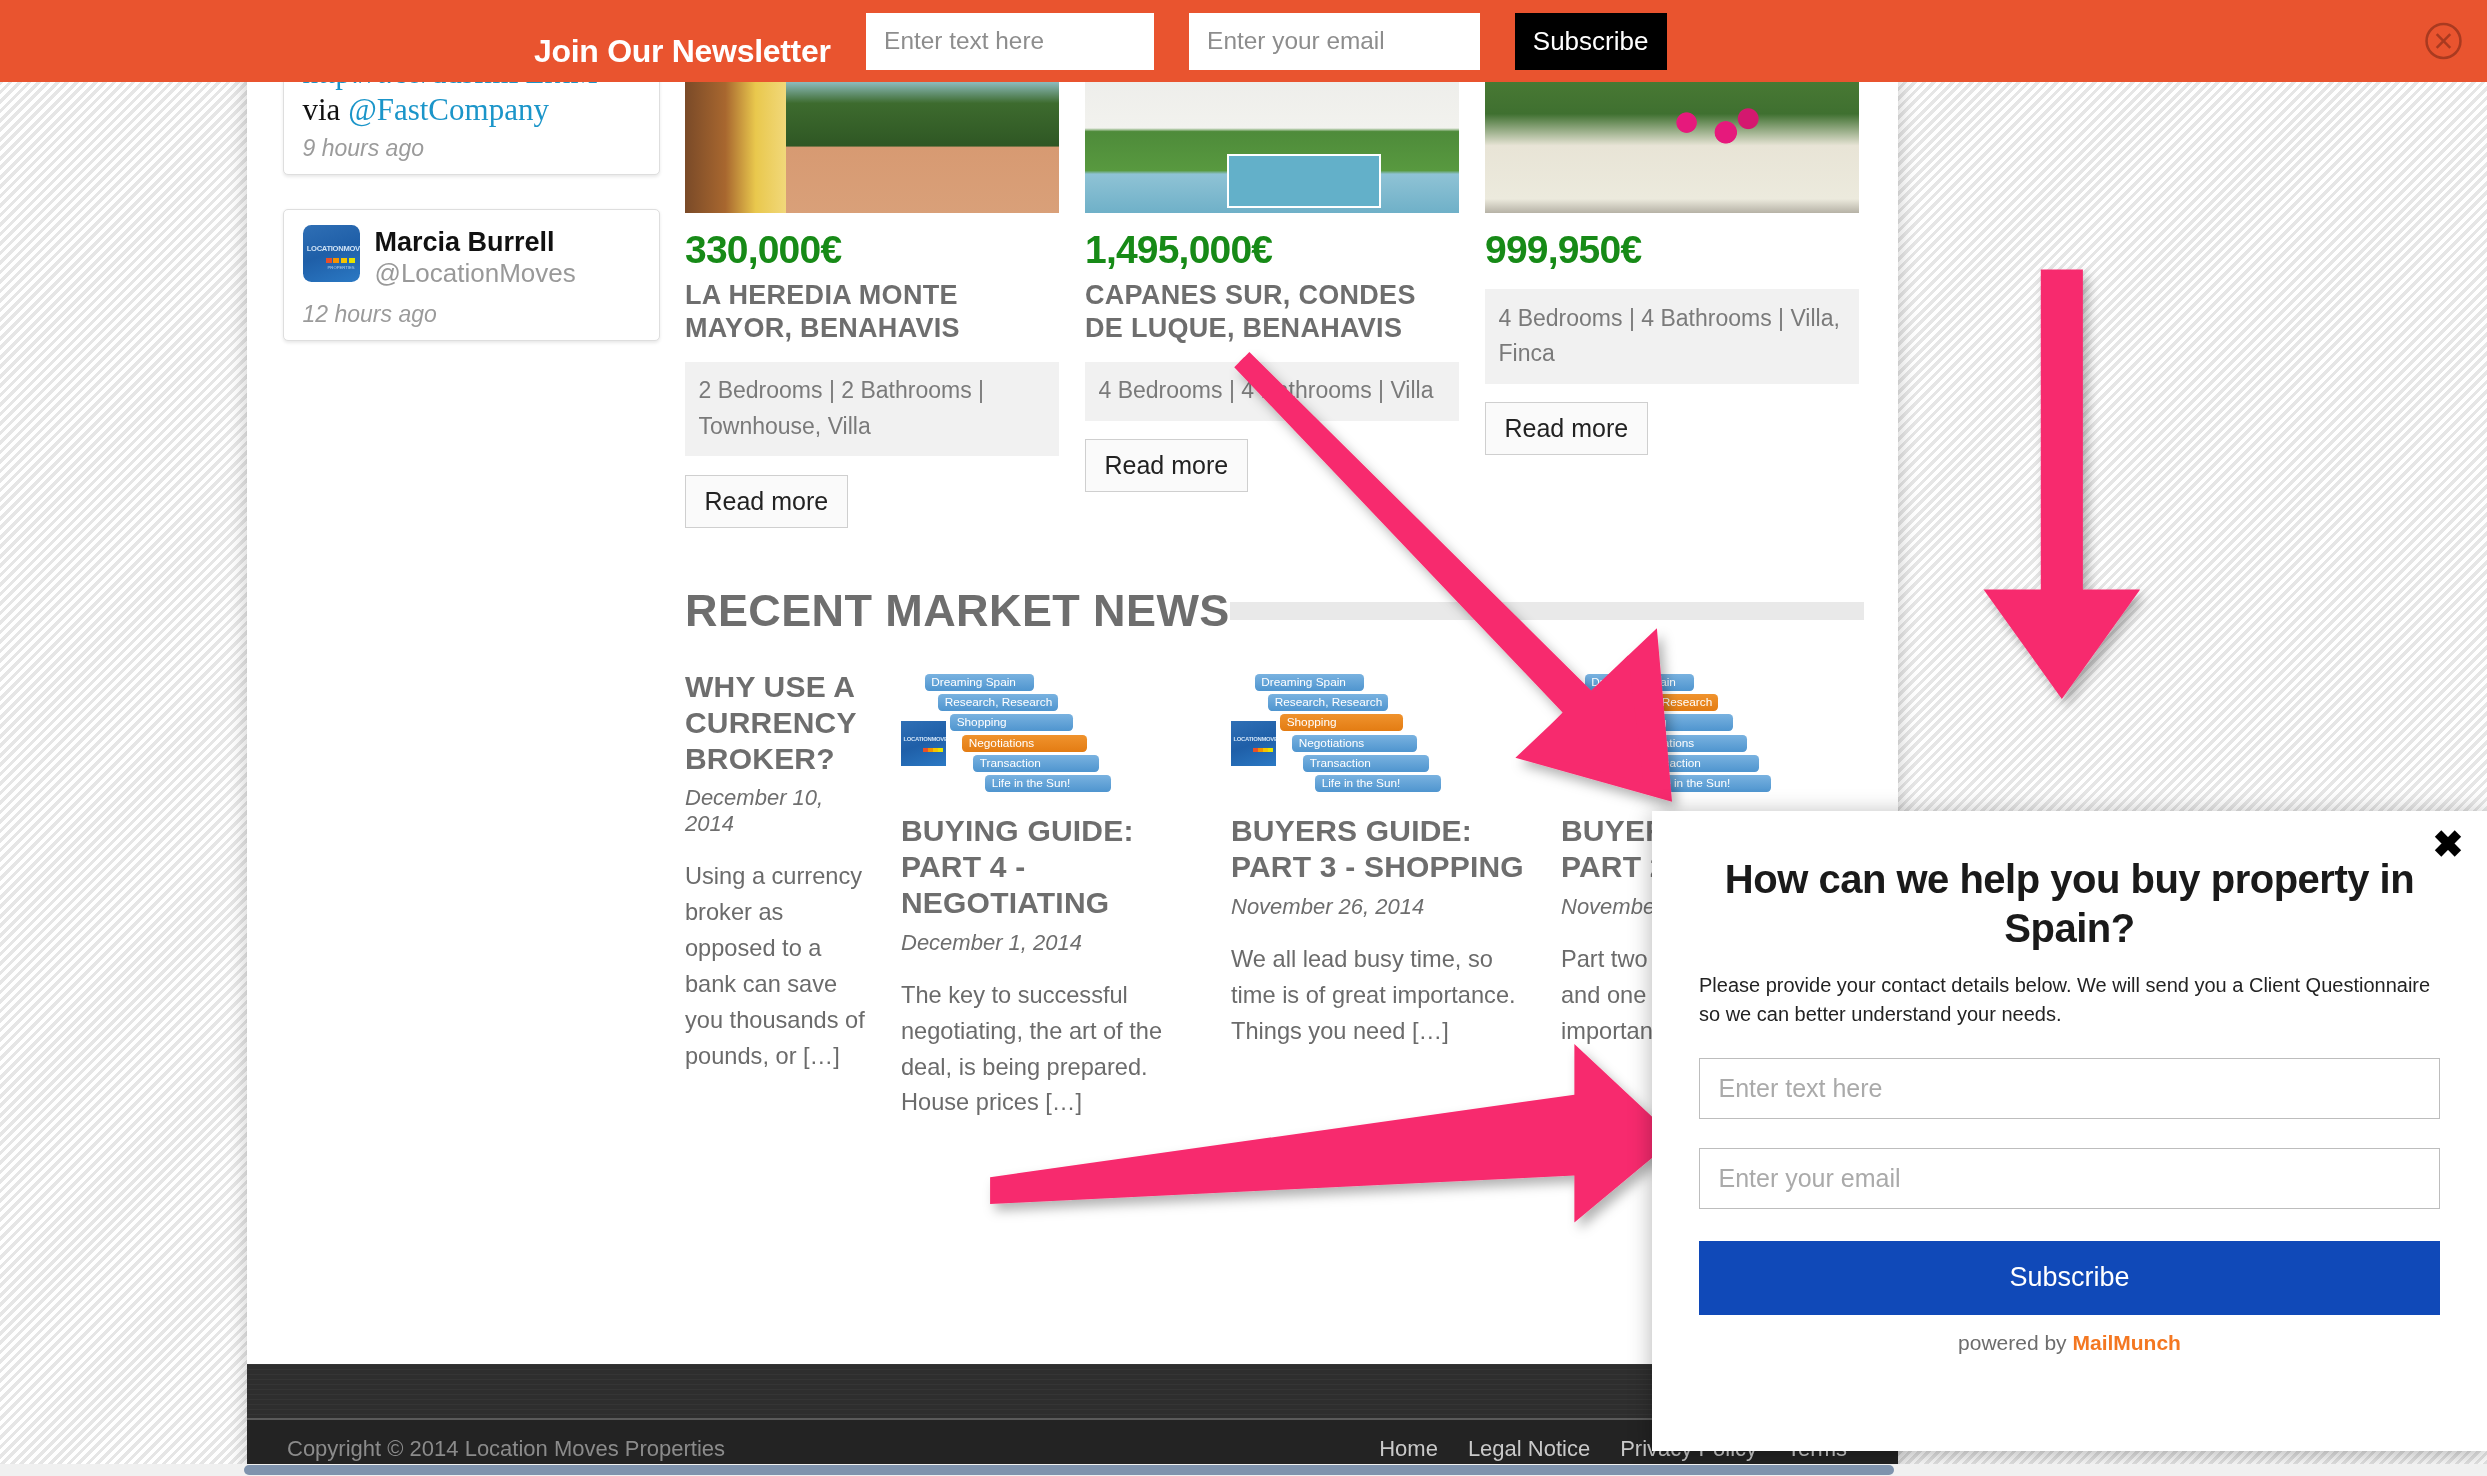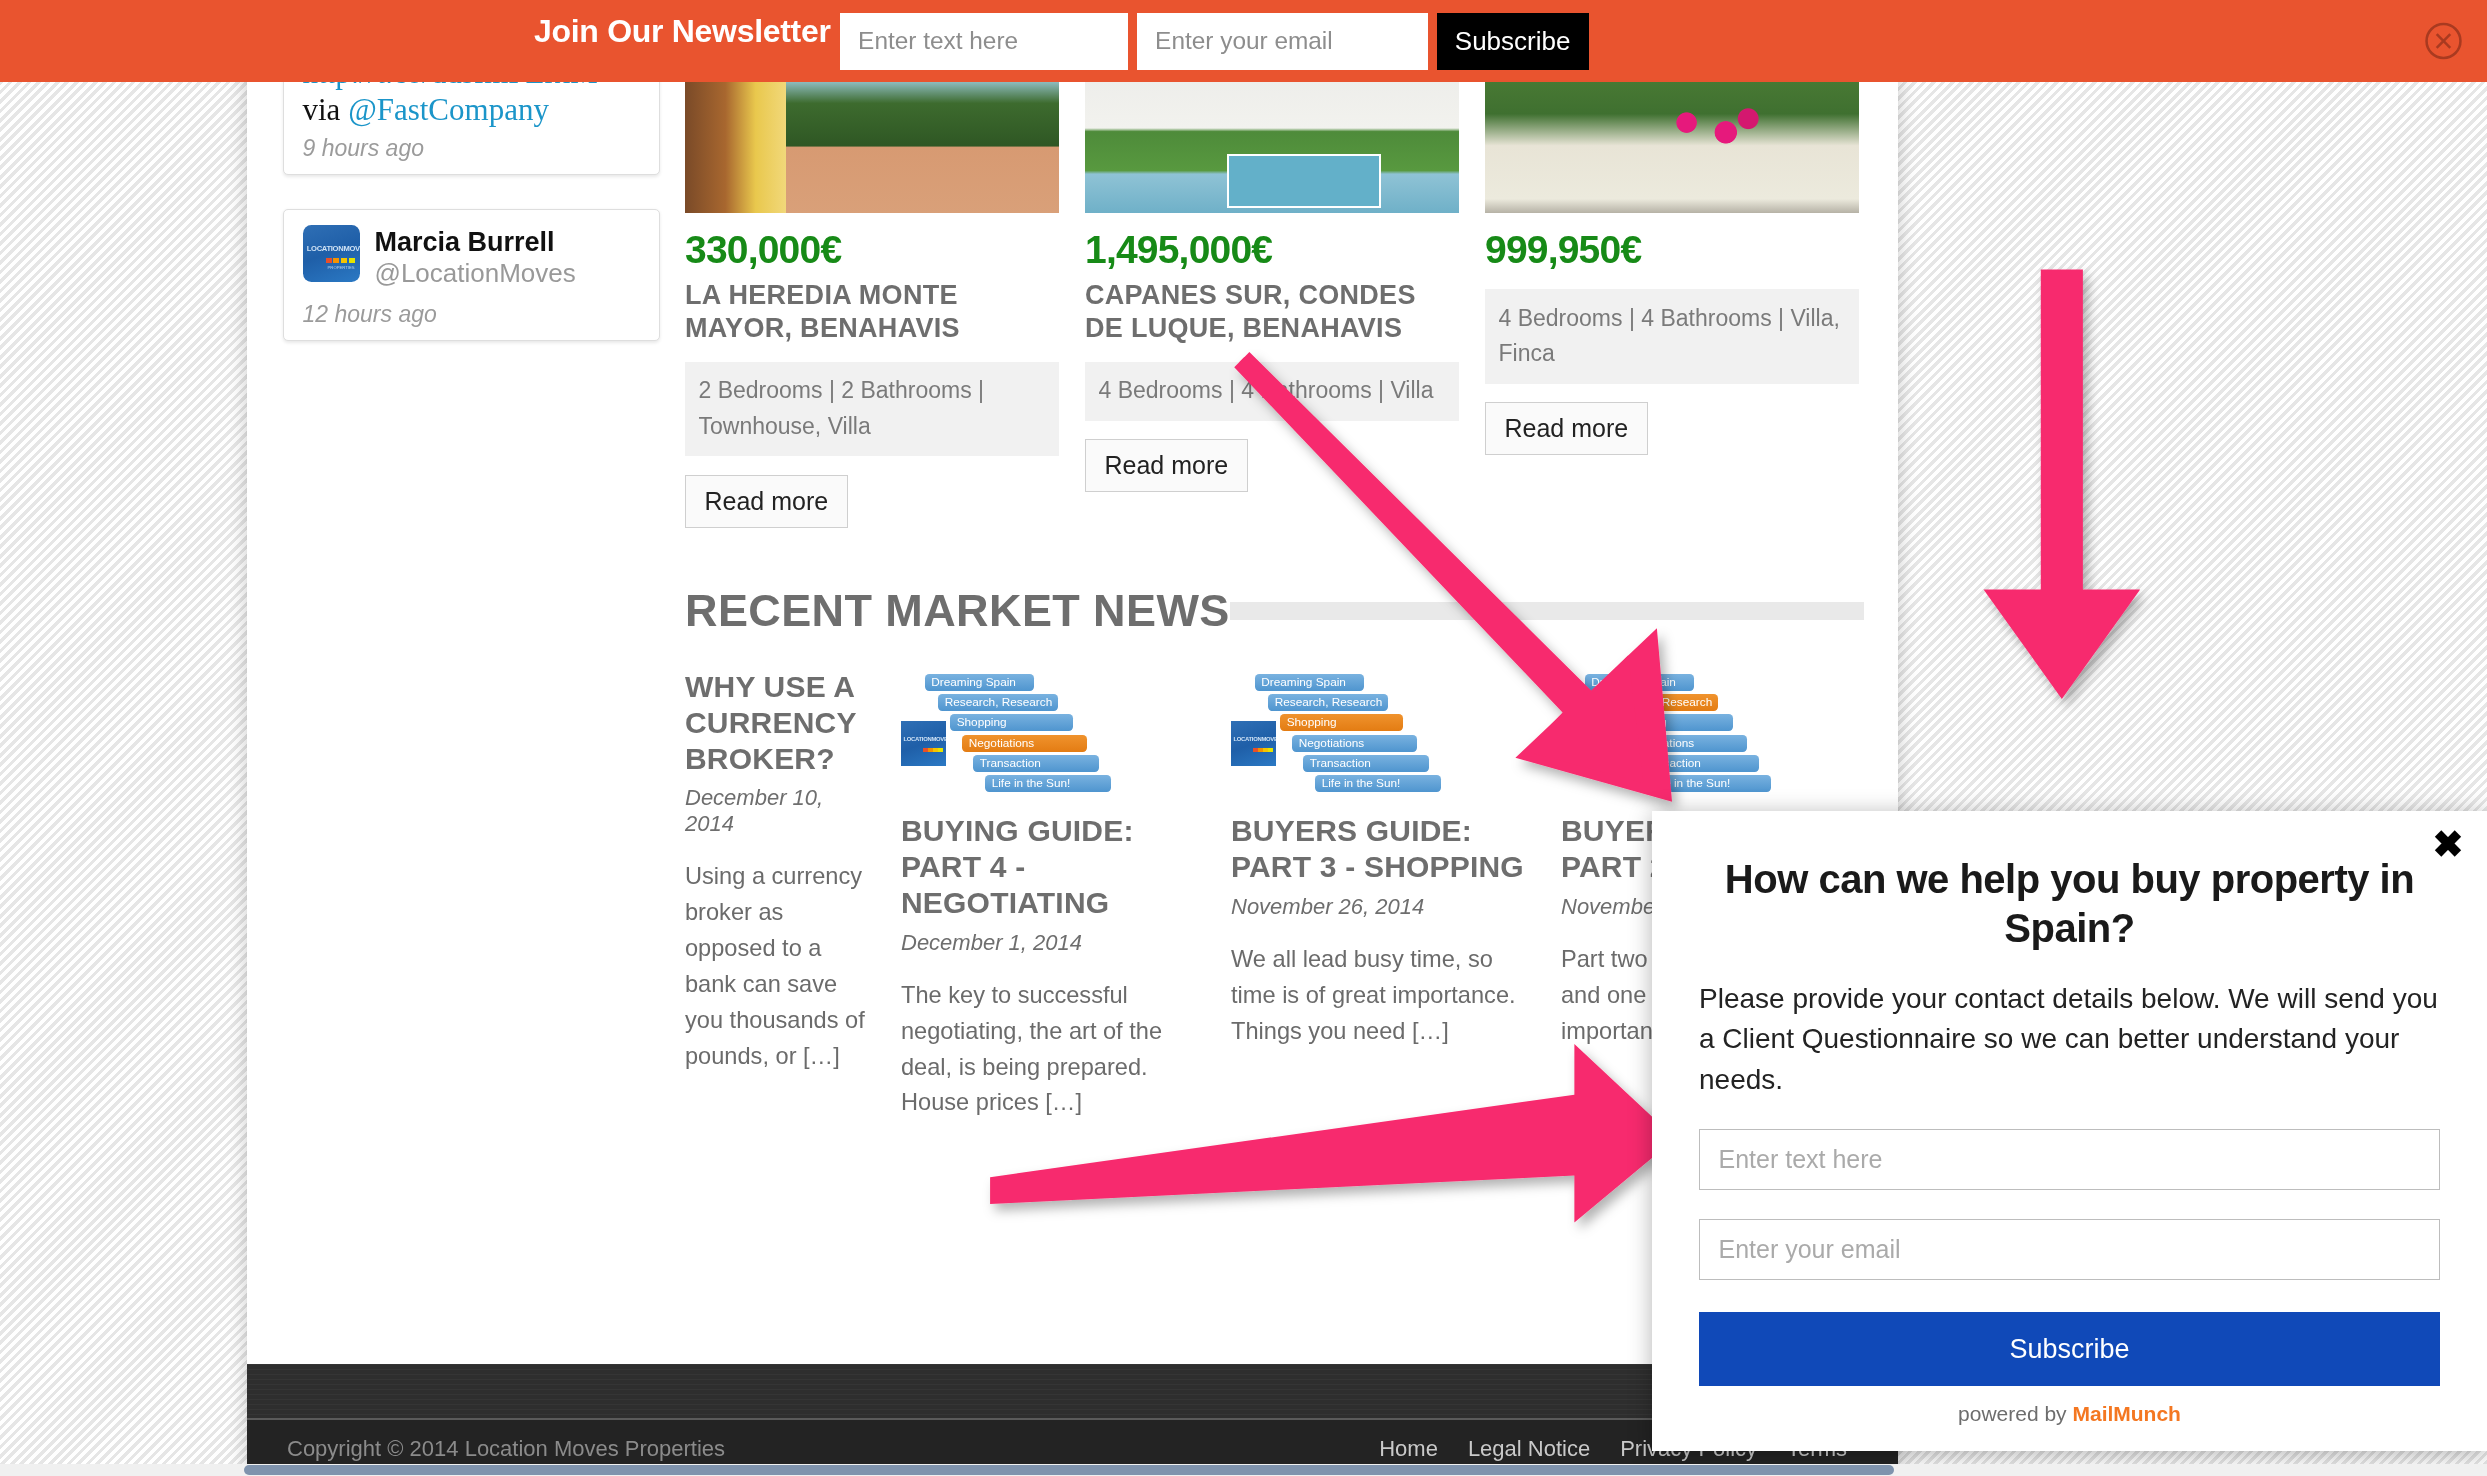--- a/index.html
+++ b/index.html
@@ -336,22 +336,22 @@
     left: 0; top: 0;
     width: 2487px;
     height: 82px;
     background: #e9542f;
     display: flex;
     align-items: center;
     z-index: 40;
   }
   .newsbar-inner {
     display: flex;
-    align-items: flex-start;
-    gap: 9px;
+    align-items: flex-end;
+    gap: 35px;
     margin-left: 534px;
   }
   .newsbar-title {
     color: #fff;
     font-size: 32px;
     font-weight: bold;
     letter-spacing: -0.3px;
   }
   .newsbar-input {
     width: 288px;
@@ -411,24 +411,24 @@
     font-family: "Liberation Sans", sans-serif;
     font-size: 40px;
     font-weight: bold;
     color: #1a1a1a;
     text-align: center;
     line-height: 1.22;
     margin-top: 44px;
     letter-spacing: -0.5px;
   }
   .modal p {
-    font-size: 28px;
+    font-size: 20px;
     color: #232323;
     line-height: 1.45;
-    margin-top: 26px;
+    margin-top: 18px;
   }
   .modal-input {
     display: block;
     width: 100%;
     height: 61px;
     border: 0.8px solid #bdbdbd;
     outline: none;
     margin-top: 29px;
     padding: 0 18.5px;
     font-size: 25px;

